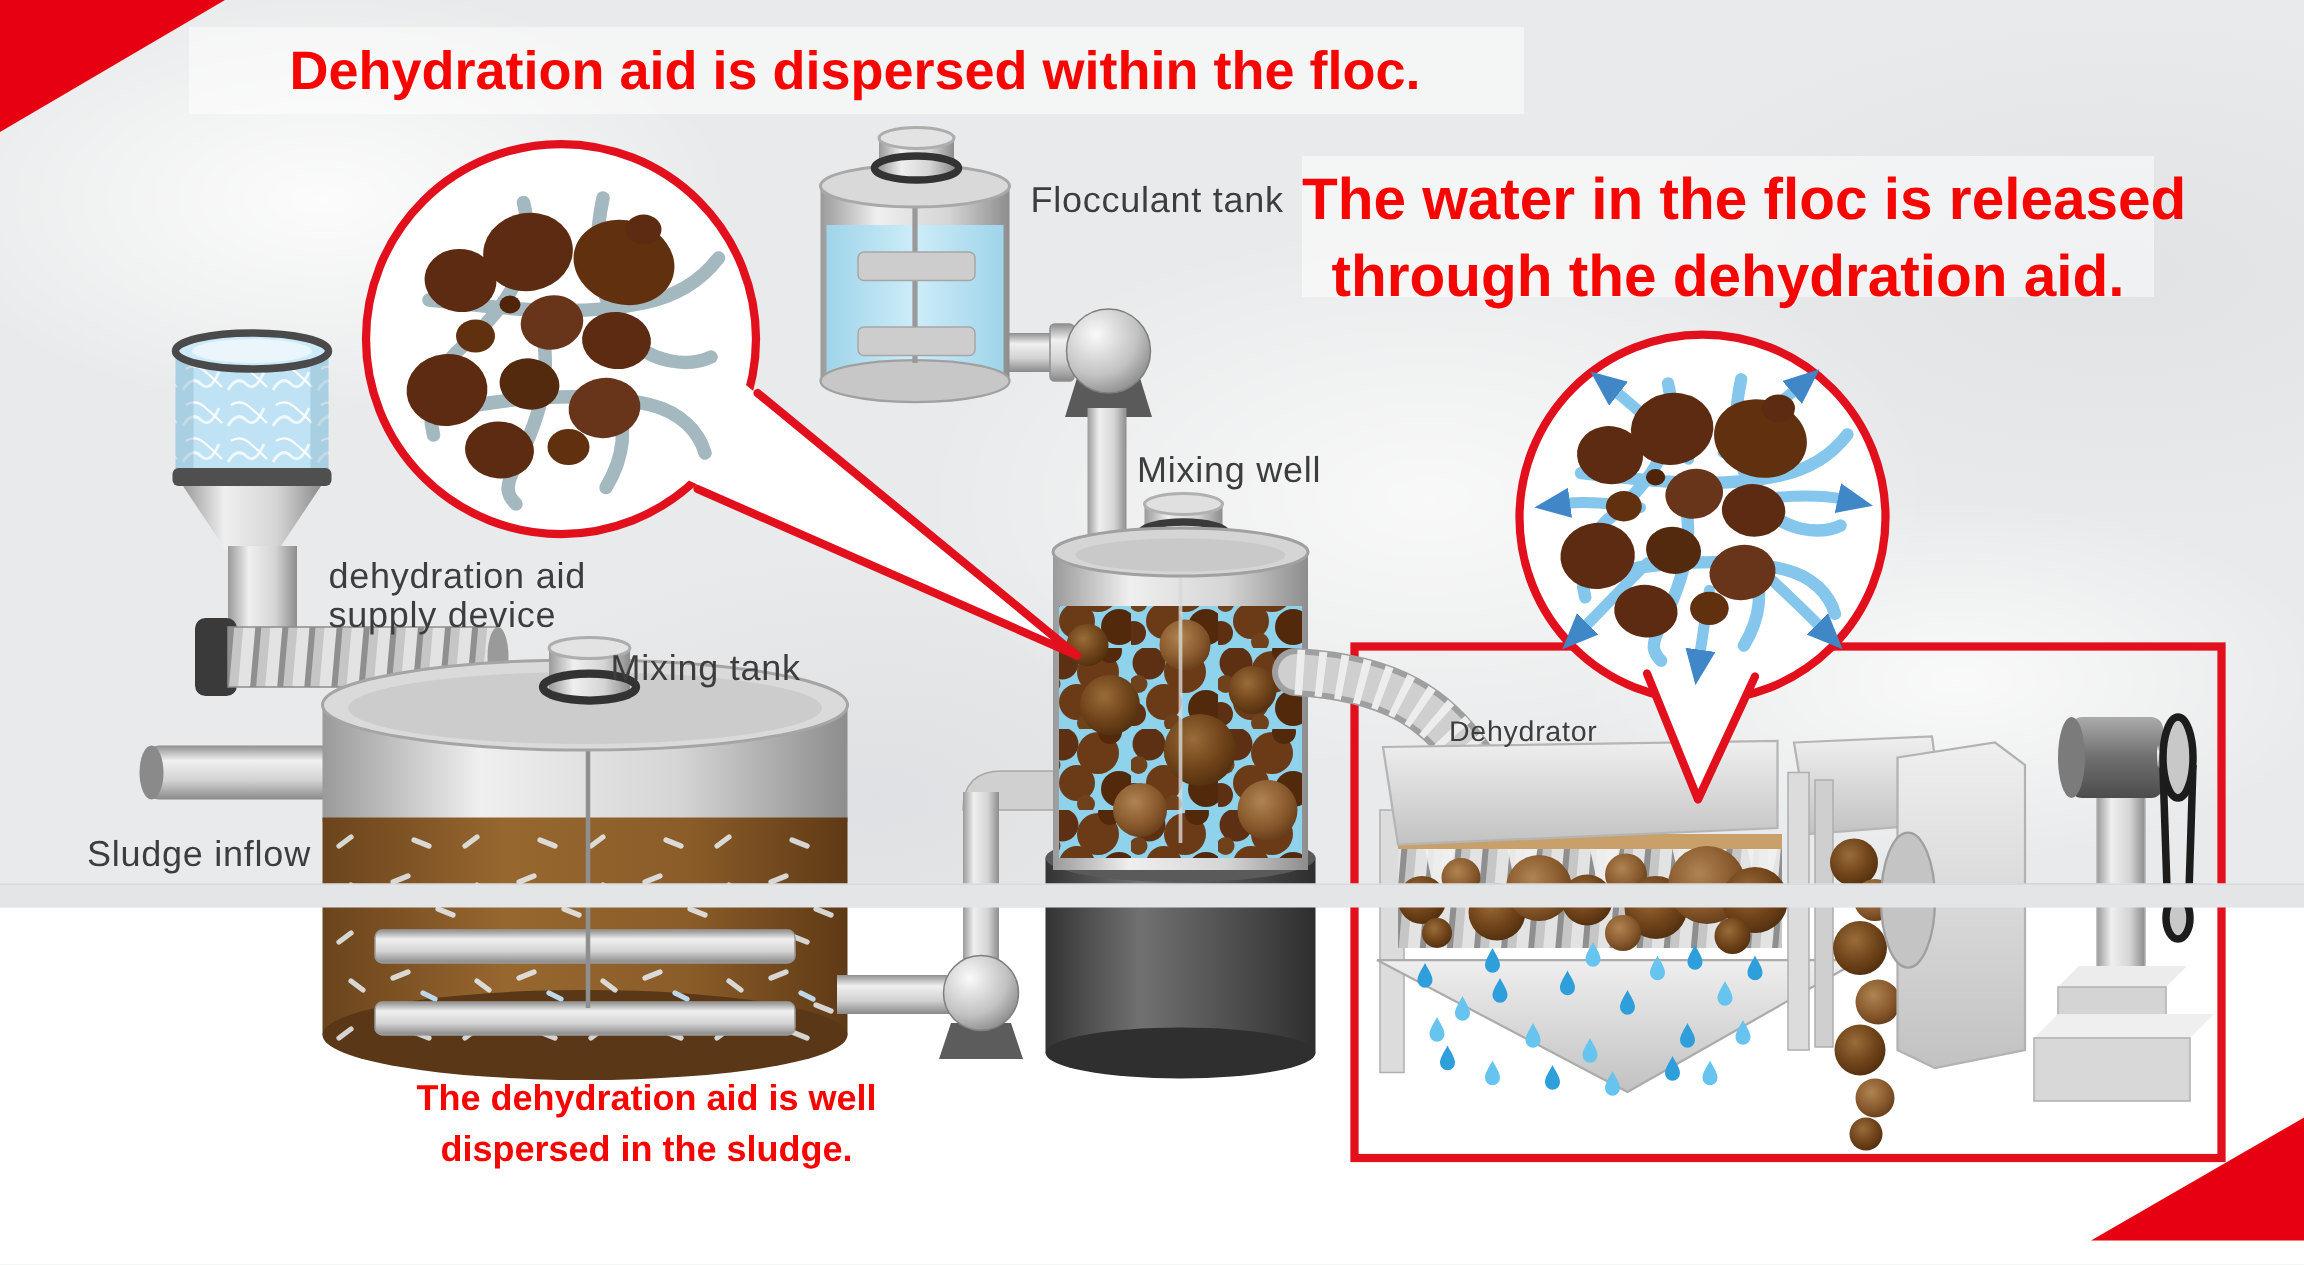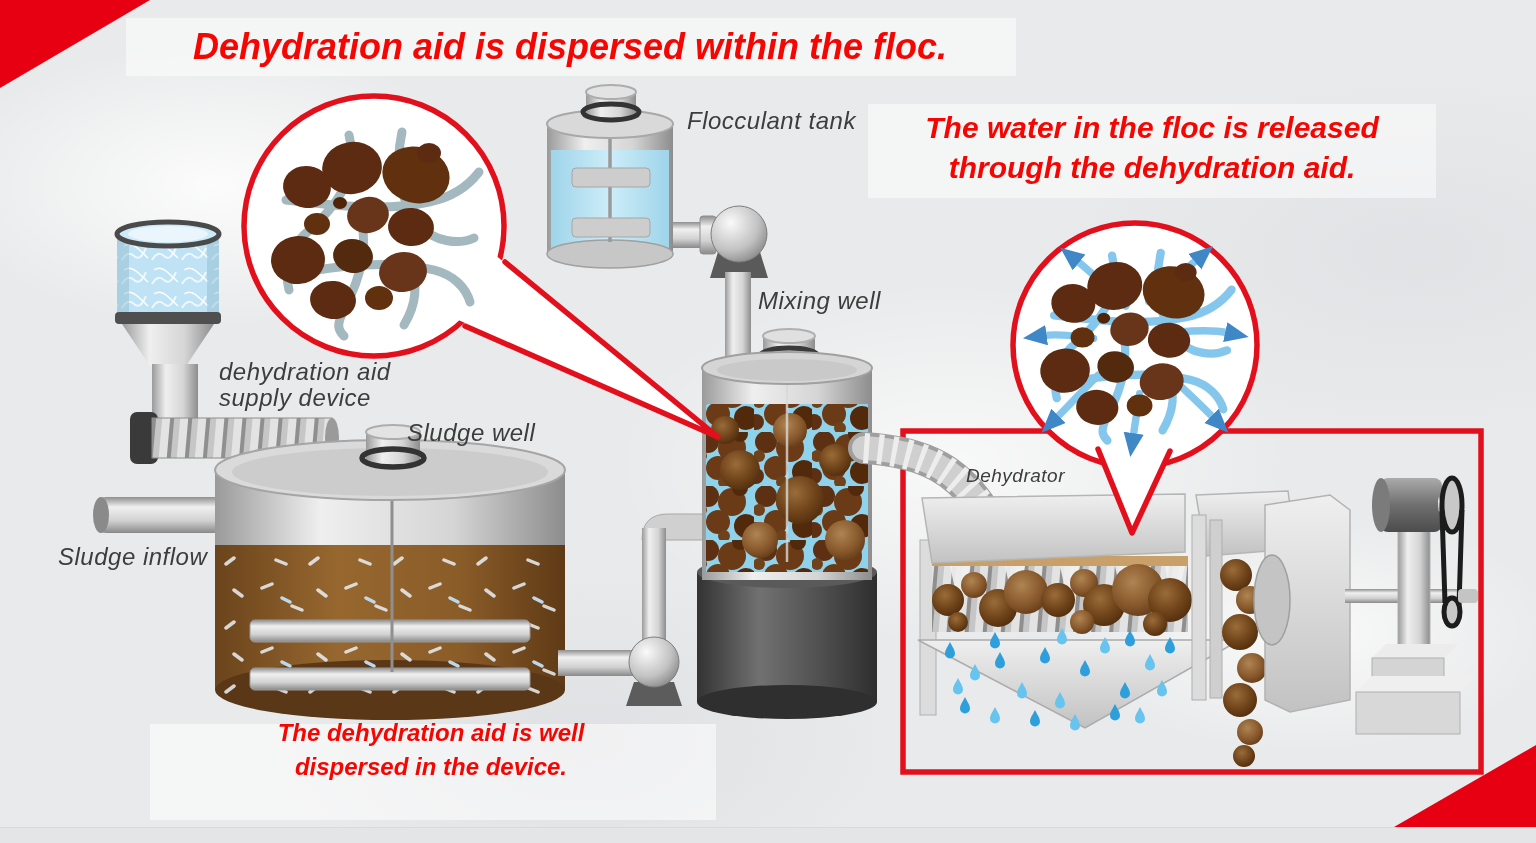--- a/index.html
+++ b/index.html
@@ -1,31 +1,31 @@
 <!DOCTYPE html>
 <html><head>
 <meta charset="utf-8">
 <style>
   html,body{margin:0;padding:0;}
   body{width:1536px;height:843px;overflow:hidden;font-family:"Liberation Sans",sans-serif;}
-  #stage{position:relative;width:1536px;height:843px;
+  #stage{position:relative;width:1536px;height:605px;
     background:
       radial-gradient(ellipse 420px 220px at 14% 22%, rgba(255,255,255,.85), rgba(255,255,255,0) 65%),
       radial-gradient(ellipse 520px 280px at 62% 55%, rgba(255,255,255,.7), rgba(255,255,255,0) 65%),
       radial-gradient(ellipse 480px 260px at 38% 88%, rgba(221,223,226,.9), rgba(221,223,226,0) 65%),
       radial-gradient(ellipse 600px 300px at 92% 30%, rgba(223,225,228,.85), rgba(223,225,228,0) 60%),
       radial-gradient(ellipse 420px 200px at 85% 75%, rgba(255,255,255,.75), rgba(255,255,255,0) 60%),
-      #e9eaeb; font-style: italic;}
+      #e9eaeb;}
   #diagram{position:absolute;left:0;top:0;}
   .bottom-strip{position:absolute;left:0;bottom:0;width:1536px;height:15px;background:#e4e5e7;border-top:1px solid #d9dadc;}
   .txt{position:absolute;white-space:nowrap;}
   .red-note{color:#f50602;font-weight:bold;text-align:center;}
-  .lbl{color:#3d3d3d;font-size:24px;letter-spacing:.5px;}
+  .lbl{color:#3d3d3d;font-size:24px;letter-spacing:.5px;margin-top:13px;}
   #title-text{left:120px;top:26px;width:900px;font-size:36px;}
-  #note-right{left:868px;top:108px;width:568px;font-size:30px;line-height:1.32;}
+  #note-right{left:868px;top:108px;width:568px;font-size:39px;line-height:1.32;}
   #note-bottom{left:148px;top:716px;width:566px;font-size:24px;line-height:1.42;}
   #lbl-flocculant{left:687px;top:107px;}
   #lbl-mixing{left:758px;top:287px;}
   #lbl-sludge-tank{left:407px;top:419px;}
   #lbl-sludge-inflow{left:58px;top:543px;text-align:center;}
   #lbl-supply{left:219px;top:359px;line-height:1.08;}
   #lbl-dehydrator{left:966px;top:465px;font-size:19px;}
 </style>
 </head>
 <body>
@@ -364,26 +364,26 @@
 
 <div class="txt red-note" id="title-text">Dehydration aid is dispersed within the floc.</div>
 
 <div class="txt red-note" id="note-right">
   <div>The water in the floc is released</div>
   <div>through the dehydration aid.</div>
 </div>
 
 <div class="txt red-note" id="note-bottom">
   <div>The dehydration aid is well</div>
-  <div>dispersed in the device.</div>
+  <div>dispersed in the sludge.</div>
 </div>
 
 <div class="txt lbl" id="lbl-flocculant">Flocculant tank</div>
 <div class="txt lbl" id="lbl-mixing">Mixing well</div>
-<div class="txt lbl" id="lbl-sludge-tank">Sludge well</div>
+<div class="txt lbl" id="lbl-sludge-tank">Mixing tank</div>
 <div class="txt lbl" id="lbl-sludge-inflow">Sludge inflow</div>
 <div class="txt lbl" id="lbl-supply">
   <div>dehydration aid</div>
   <div>supply device</div>
 </div>
 <div class="txt lbl" id="lbl-dehydrator">Dehydrator</div>
 
 <div class="bottom-strip"></div>
 </div>
 

